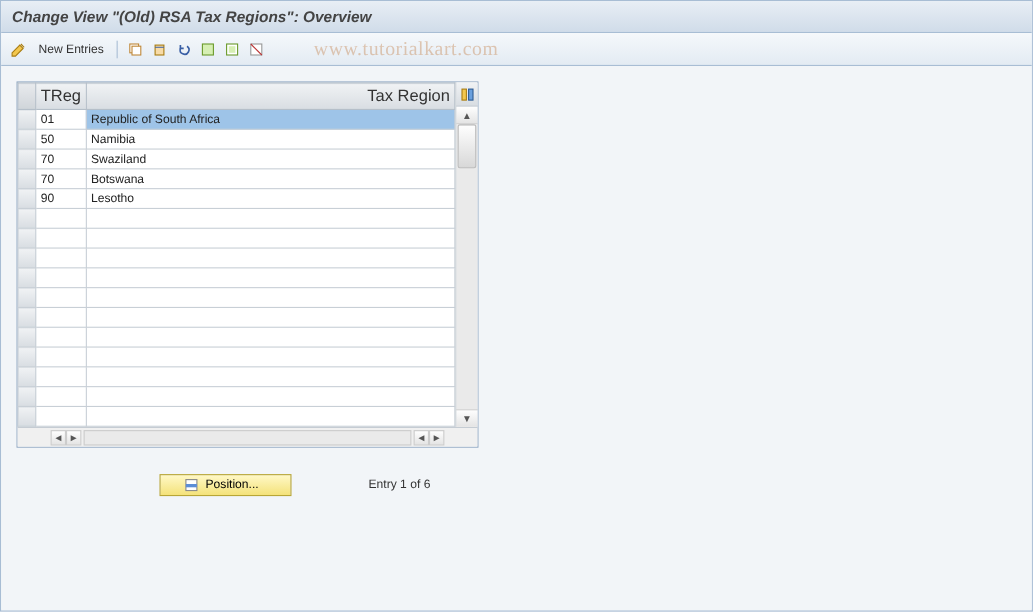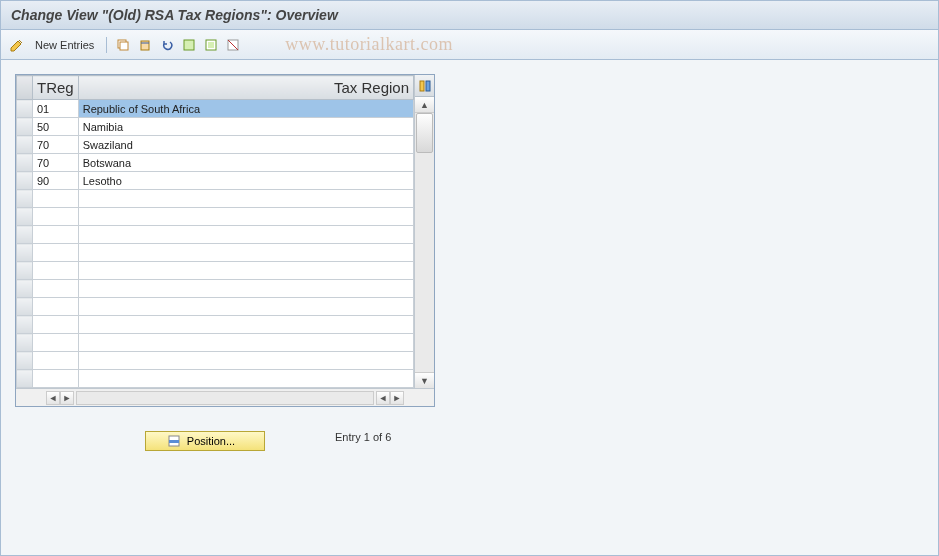--- a/index.html
+++ b/index.html
@@ -152,21 +152,21 @@
       flex:1;
       height:14px;
       background:#eaeaea;
       border:1px solid #ccc;
       margin:0 2px;
       position:relative;
     }
     .bottom-row {
       margin-top: 24px;
       display: flex;
-      align-items: flex-start;
+      align-items: center;
       gap: 70px;
       padding-left: 130px;
     }
     .position-btn {
       background: linear-gradient(#fff8c6, #f4e27a);
       border: 1px solid #b8a636;
       padding: 2px 14px 2px 6px;
       font-size: 11px;
       display: inline-flex;
       align-items: center;

